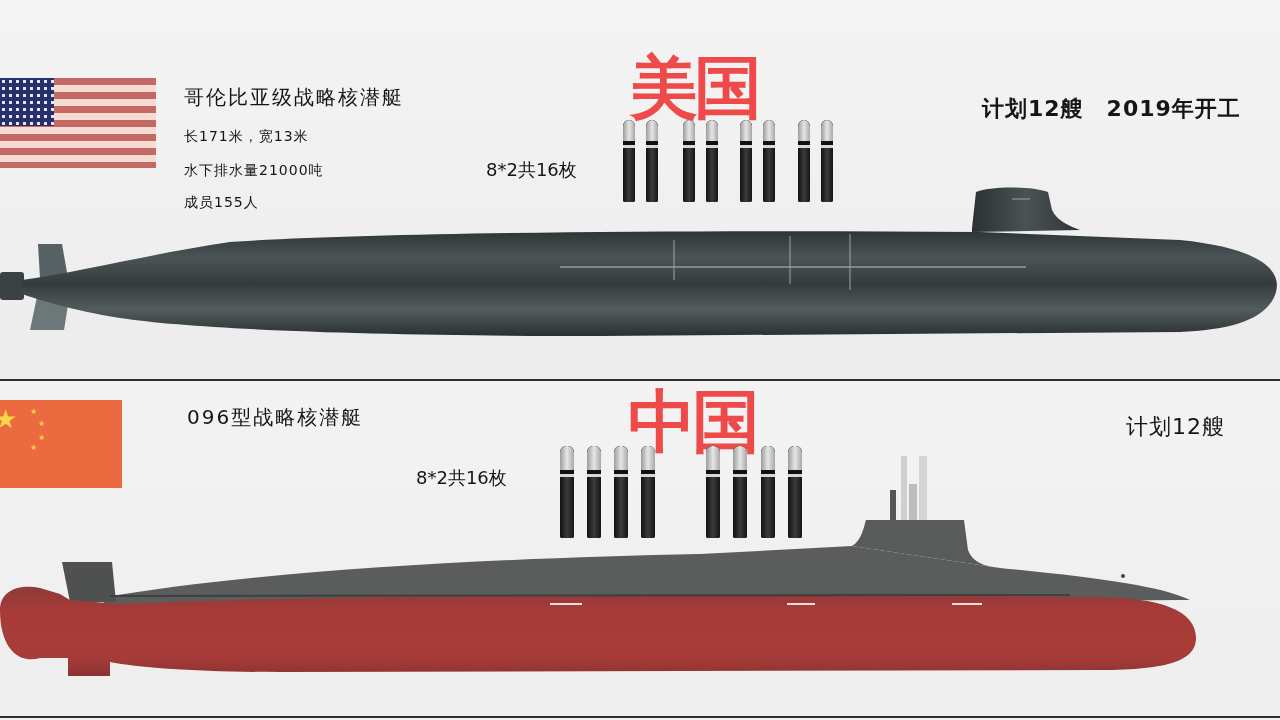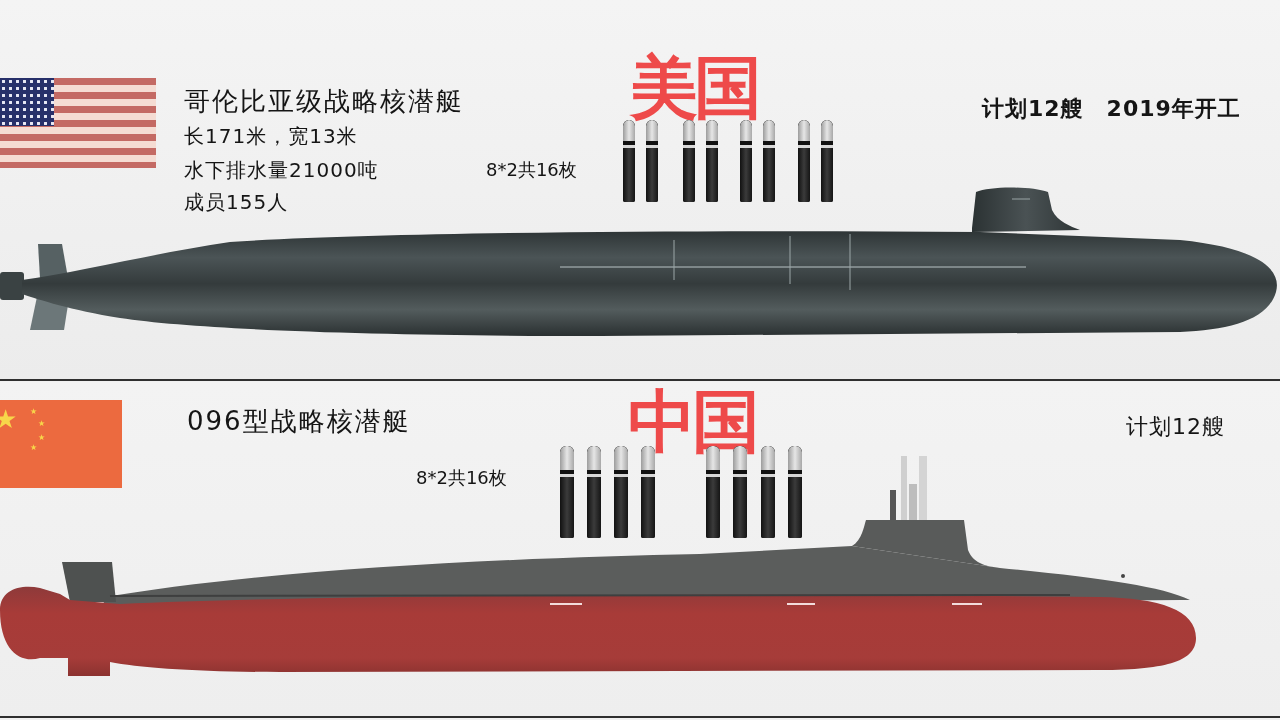--- a/index.html
+++ b/index.html
@@ -3,22 +3,22 @@
 <meta charset="utf-8">
 <style>
   * { box-sizing: border-box; margin: 0; padding: 0; }
   html, body { width: 1280px; height: 720px; overflow: hidden; }
   body { background: #f1f1f1; font-family: "DejaVu Sans", "Liberation Sans", sans-serif; color: #111; position: relative; }
   .panel { position: absolute; left: 0; width: 1280px; }
   .panel.us { top: 0; height: 380px; background: linear-gradient(180deg,#f4f4f4 0%,#ececec 100%); }
   .panel.cn { top: 382px; height: 336px; background: linear-gradient(180deg,#f3f3f3 0%,#eeeeee 100%); }
   .divider { position: absolute; left: 0; width: 1280px; height: 2px; background: #2f2f2f; }
   .abs { position: absolute; }
-  .title { font-size: 26px; letter-spacing: 2px; color: #151515; white-space: nowrap; }
-  .spec { font-size: 20px; letter-spacing: 1px; color: #151515; white-space: nowrap; line-height: 24px; }
+  .title { font-size: 20px; letter-spacing: 2px; color: #151515; white-space: nowrap; }
+  .spec { font-size: 14px; letter-spacing: 1px; color: #151515; white-space: nowrap; line-height: 24px; }
   .right-note { font-size: 22px; letter-spacing: 1px; color: #151515; white-space: nowrap; }
   .big-country { font-size: 68px; font-weight: bold; color: #ee4a4a; letter-spacing: -4px; white-space: nowrap; line-height: 1; font-family: "DejaVu Sans", sans-serif; }
   .missile-label { font-size: 18px; color: #151515; white-space: nowrap; }
   .missile { position: absolute; width: 12px; border-radius: 6px 6px 2px 2px; overflow: hidden; background: #1d1d1d; }
   .missile .nose { height: 26%; background: linear-gradient(90deg,#9c9c9c,#e6e6e6 50%,#a8a8a8); border-radius: 6px 6px 0 0; }
   .missile .band { height: 4px; background: #111; }
   .missile .band2 { height: 3px; background: #d8d8d8; }
   .missile .body { height: 70%; background: linear-gradient(90deg,#111,#3b3b3b 50%,#151515); }
   .flag-us { position: absolute; left: 0; top: 78px; width: 156px; height: 90px; background: repeating-linear-gradient(180deg,#c46a64 0 7px,#f5dcd3 7px 14px); }
   .flag-us .canton { position: absolute; left: 0; top: 0; width: 54px; height: 48px; background-color: #27306a;

